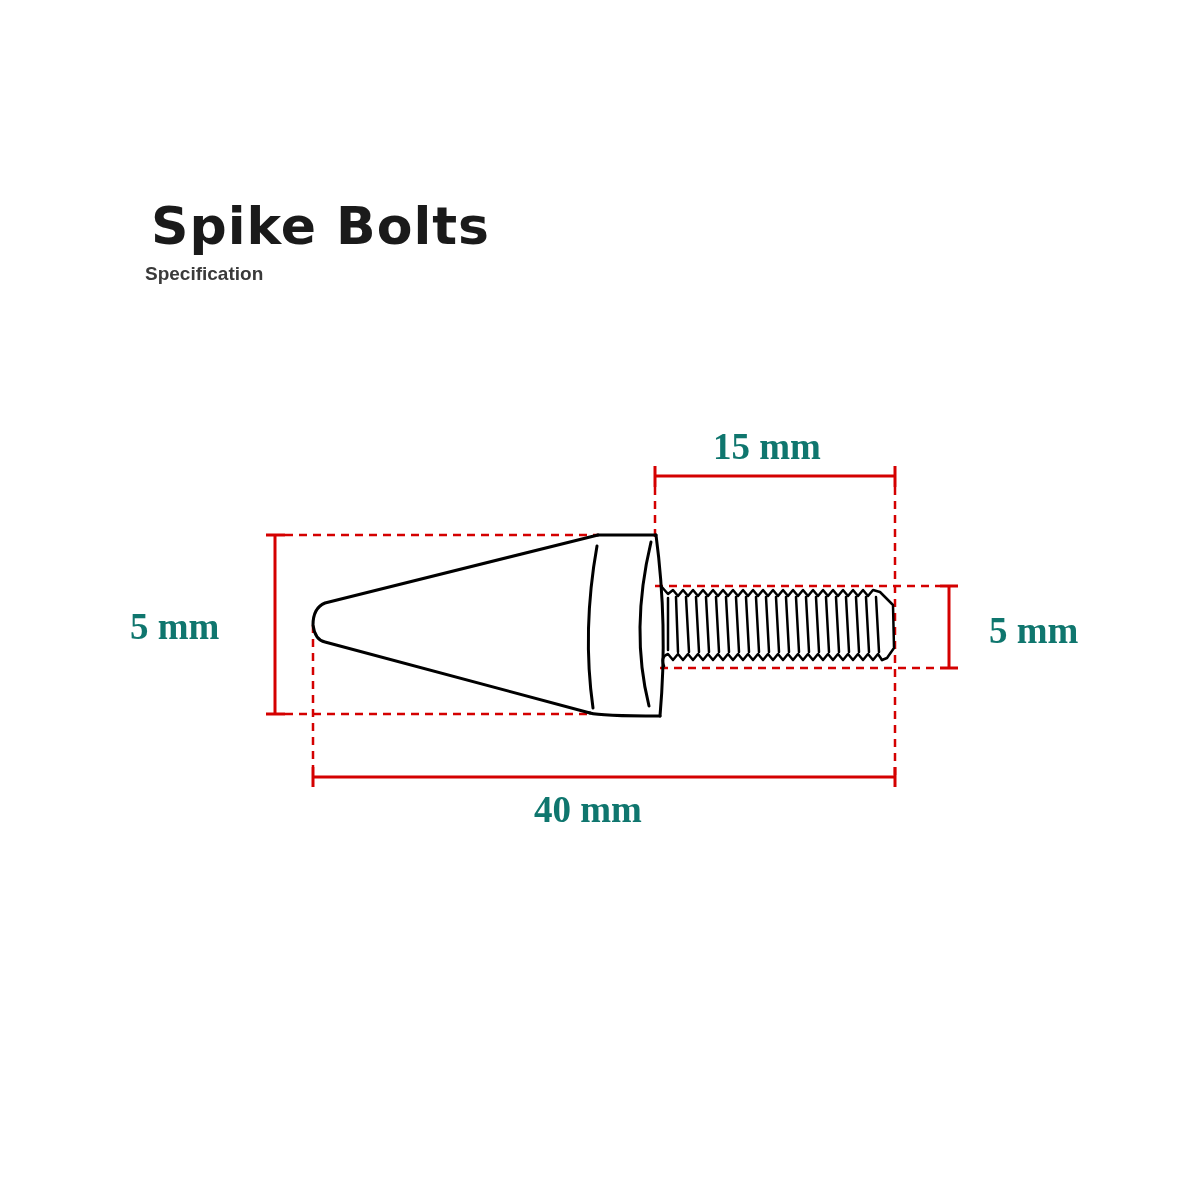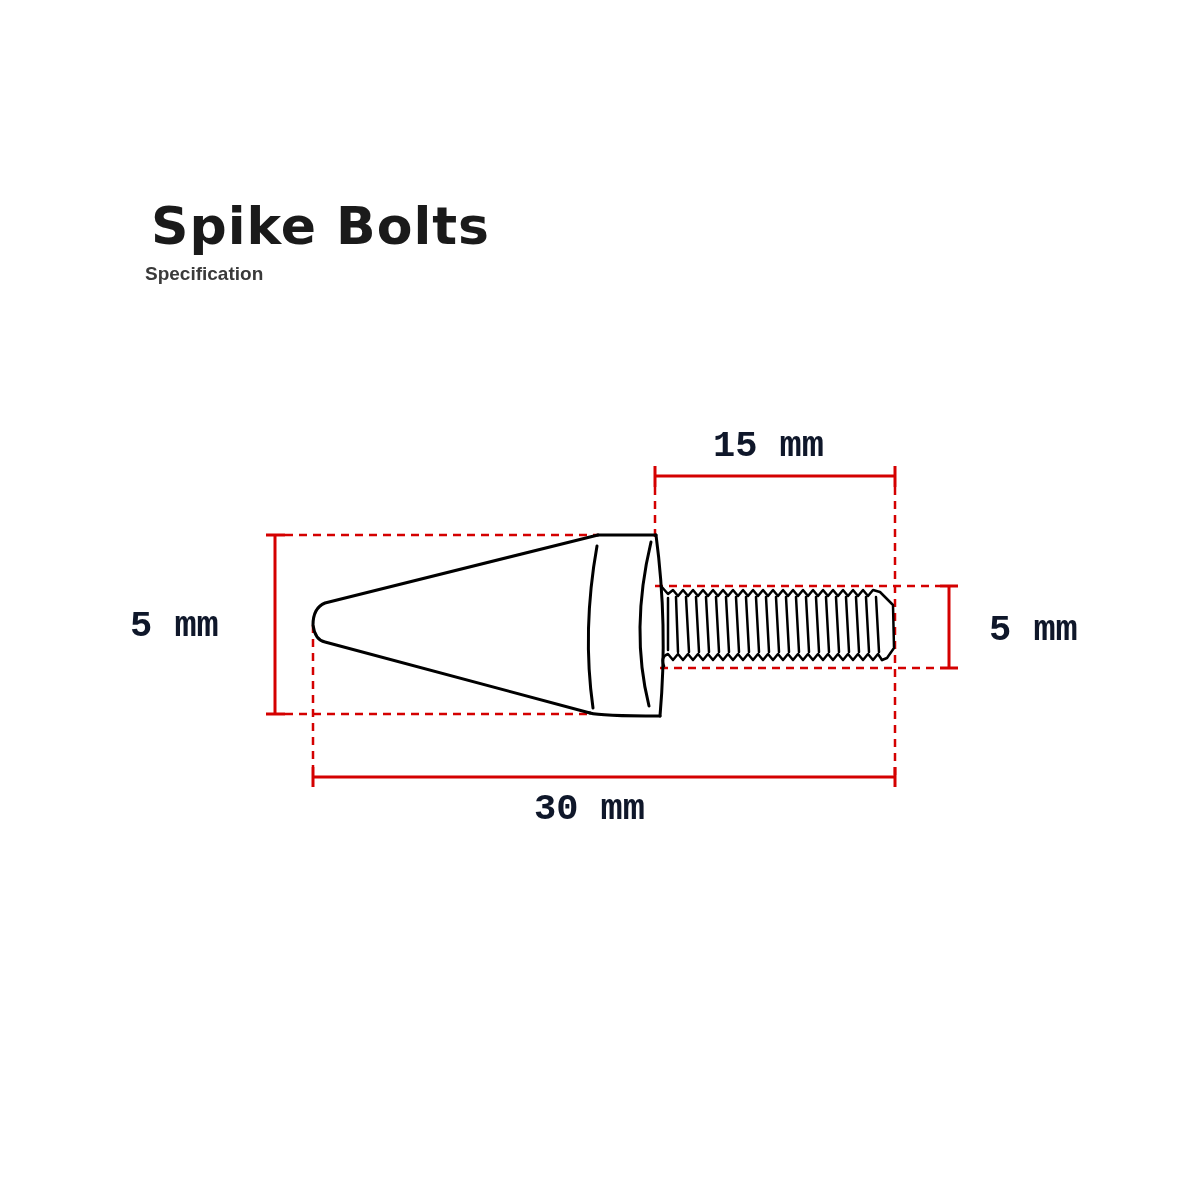--- a/index.html
+++ b/index.html
@@ -31,24 +31,24 @@
       left: 145px;
       top: 264px;
       font-family: "Liberation Sans", sans-serif;
       font-weight: bold;
       font-size: 19px;
       color: #3a3a3a;
       line-height: 1;
     }
     .dim-label {
       position: absolute;
-      font-family: Liberation Mono, monospace;
+      font-family: Liberation Serif, serif;
       font-weight: bold;
       font-size: 37px;
-      color: #0f172a;
+      color: #0f766e;
       line-height: 1;
       white-space: nowrap;
     }
     #lbl-15 { left: 713px; top: 428px; }
     #lbl-12 { left: 130px; top: 608px; }
     #lbl-5  { left: 989px; top: 612px; }
     #lbl-40 { left: 534px; top: 791px; }
     svg.drawing {
       position: absolute;
       left: 0;
@@ -135,13 +135,13 @@
       <line x1="856" y1="597" x2="859" y2="652"></line>
       <line x1="866" y1="597" x2="869" y2="652"></line>
       <line x1="876" y1="597" x2="879" y2="652"></line>
     </g>
   </g>
 </svg>
 
 <div class="dim-label" id="lbl-15">15 mm</div>
 <div class="dim-label" id="lbl-12">5 mm</div>
 <div class="dim-label" id="lbl-5">5 mm</div>
-<div class="dim-label" id="lbl-40">30 mm</div>
+<div class="dim-label" id="lbl-40">40 mm</div>
 
 </body></html>

